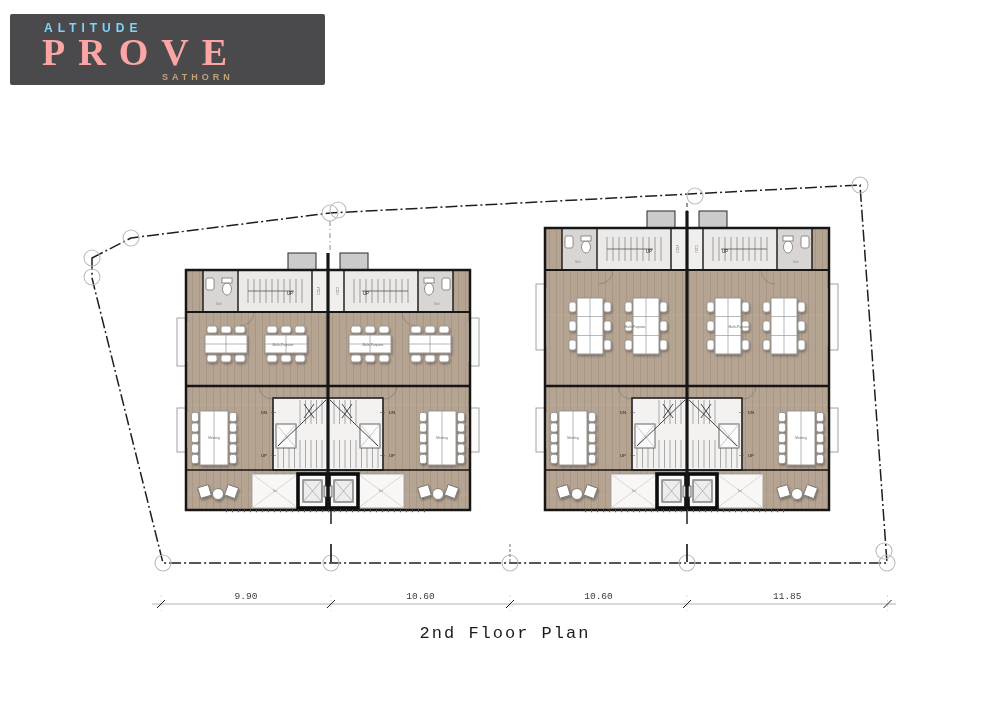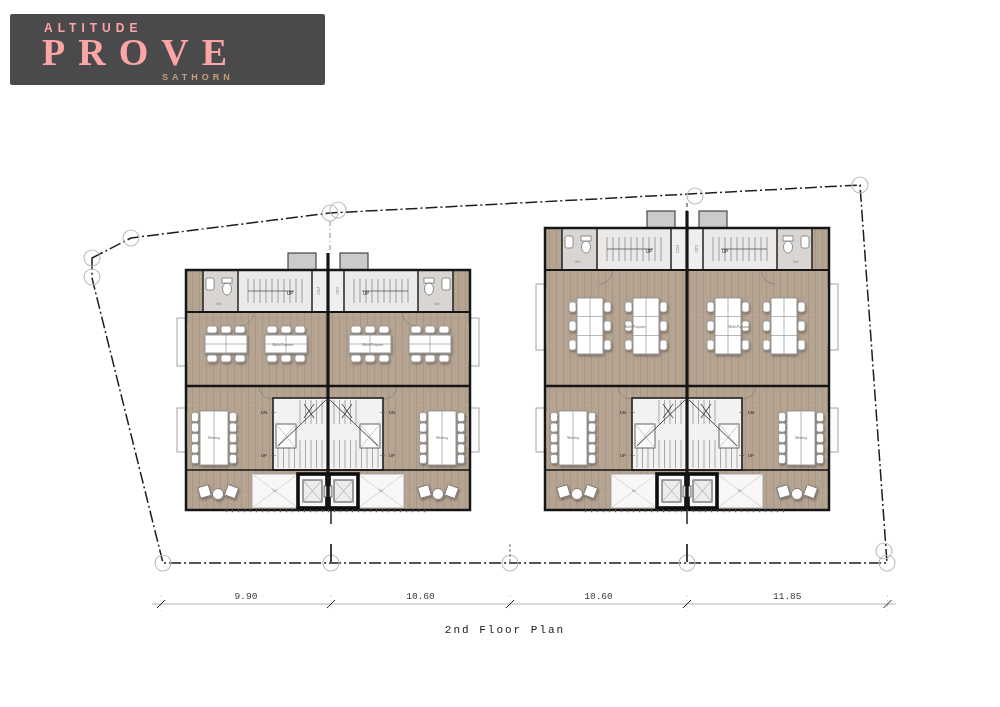--- a/index.html
+++ b/index.html
@@ -6,30 +6,30 @@
   #stage{position:relative;width:1000px;height:707px;background:#ffffff;overflow:hidden;
          font-family:"Liberation Sans",sans-serif;}
   
   #logo{position:absolute;left:10px;top:14px;width:315px;height:71px;border-radius:2px;}
   #logo .brand{position:absolute;left:34px;top:7px;font-size:12px;letter-spacing:5px;font-weight:bold;}
   #logo .name{position:absolute;left:32px;top:16px;font-family:"Liberation Serif",serif;
               font-size:38px;letter-spacing:13px;font-weight:bold;}
   #logo .loc{position:absolute;left:152px;top:58px;font-size:9px;letter-spacing:4px;font-weight:bold;}
   
   #plan-title{position:absolute;left:355px;top:624px;width:300px;text-align:center;
-              font-family:"Liberation Mono",monospace;font-size:11px;letter-spacing:2px;color:#1a1a1a;}
+              font-family:"Liberation Mono",monospace;font-size:17px;letter-spacing:2px;color:#1a1a1a;}
   svg{position:absolute;left:0;top:0;}
   text{user-select:none;}
 </style>
 </head>
 <body>
 
 <div id="stage">
   <div id="logo" style="background: rgb(74, 74, 76);">
-    <span class="brand" style="color: #fca5a5;">ALTITUDE</span>
+    <span class="brand" style="color: #7dd3fc;">ALTITUDE</span>
     <span class="name" style="color: #fca5a5;">PROVE</span>
     <span class="loc" style="color: rgb(195, 161, 117); text-align: center;">SATHORN</span>
   </div>
 
   <svg id="plan" width="1000" height="707" viewBox="0 0 1000 707">
       <defs>
         <pattern id="wood" width="7" height="90" patternUnits="userSpaceOnUse">
           <rect x="0" y="0" width="7" height="90" fill="#b6a492"></rect>
           <line x1="3.5" y1="0" x2="3.5" y2="90" stroke="rgba(60,40,25,0.10)" stroke-width="1"></line>
           <line x1="0" y1="45" x2="7" y2="45" stroke="rgba(255,255,255,0.06)" stroke-width="1"></line>

